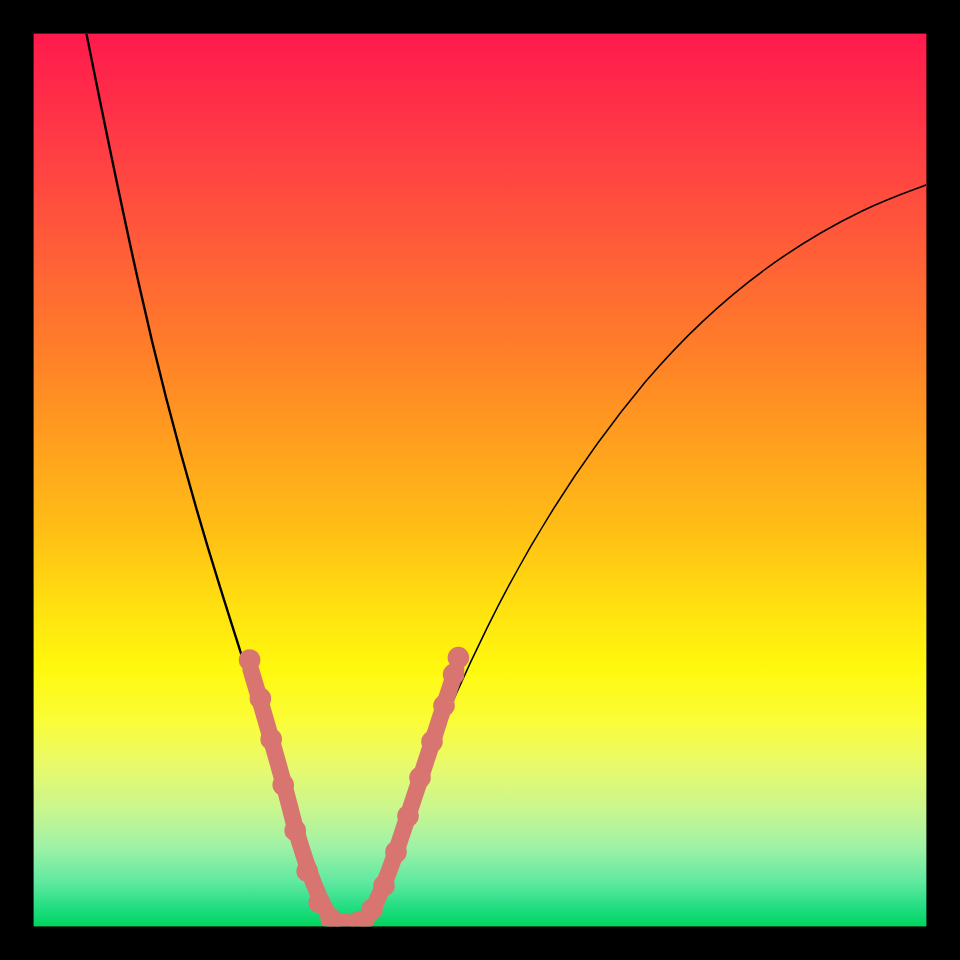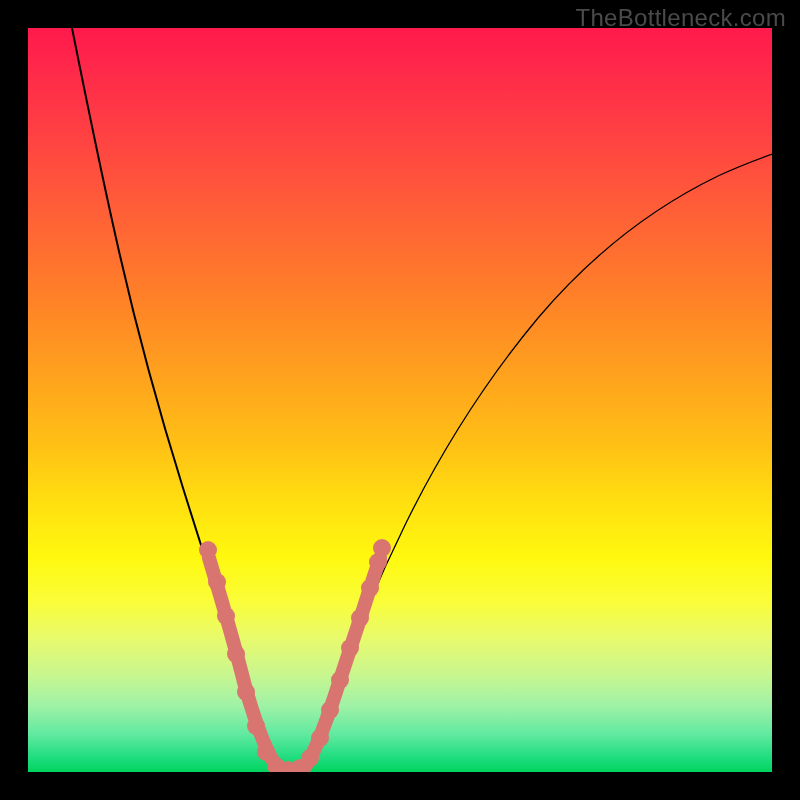--- a/index.html
+++ b/index.html
@@ -75,21 +75,20 @@
     fill: none;
     stroke: #d97570;
     stroke-width: 14;
     stroke-linecap: round;
   }
 </style>
 </head>
 <body>
 
 <div class="frame">
-  <div class="watermark">TheBottleneck.com</div>
   <div class="plot">
     <svg class="curve" viewBox="0 0 744 744">
 
       <path class="curve-path" d="M 44,0
                C 56,60 70,130 88,210
                C 108,300 130,380 155,460
                C 180,540 200,600 218,660
                C 234,710 246,735 253,742"></path>
 
       <path class="curve-path" d="M 253,742

